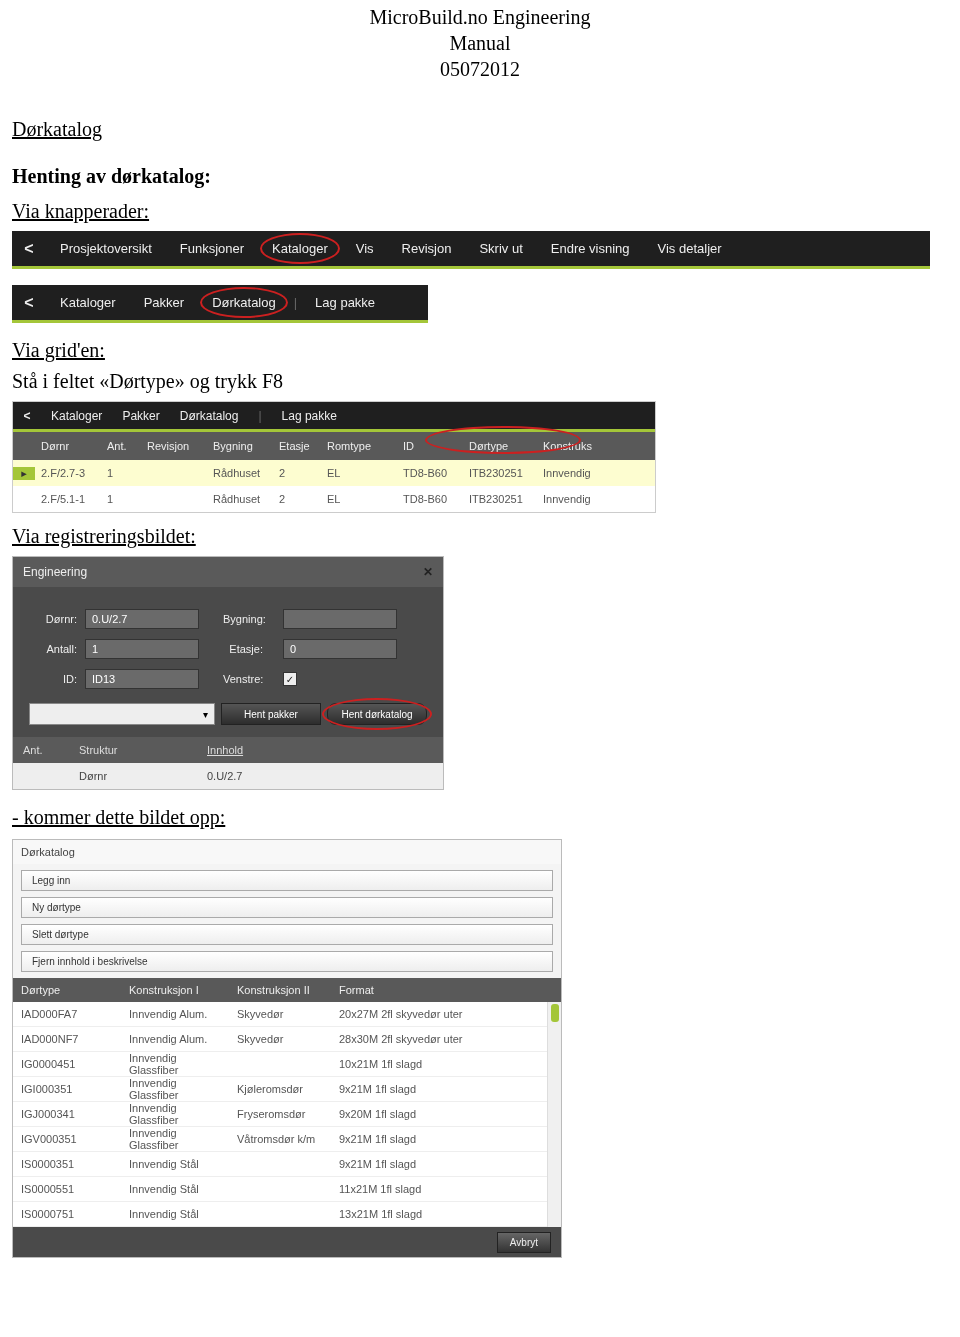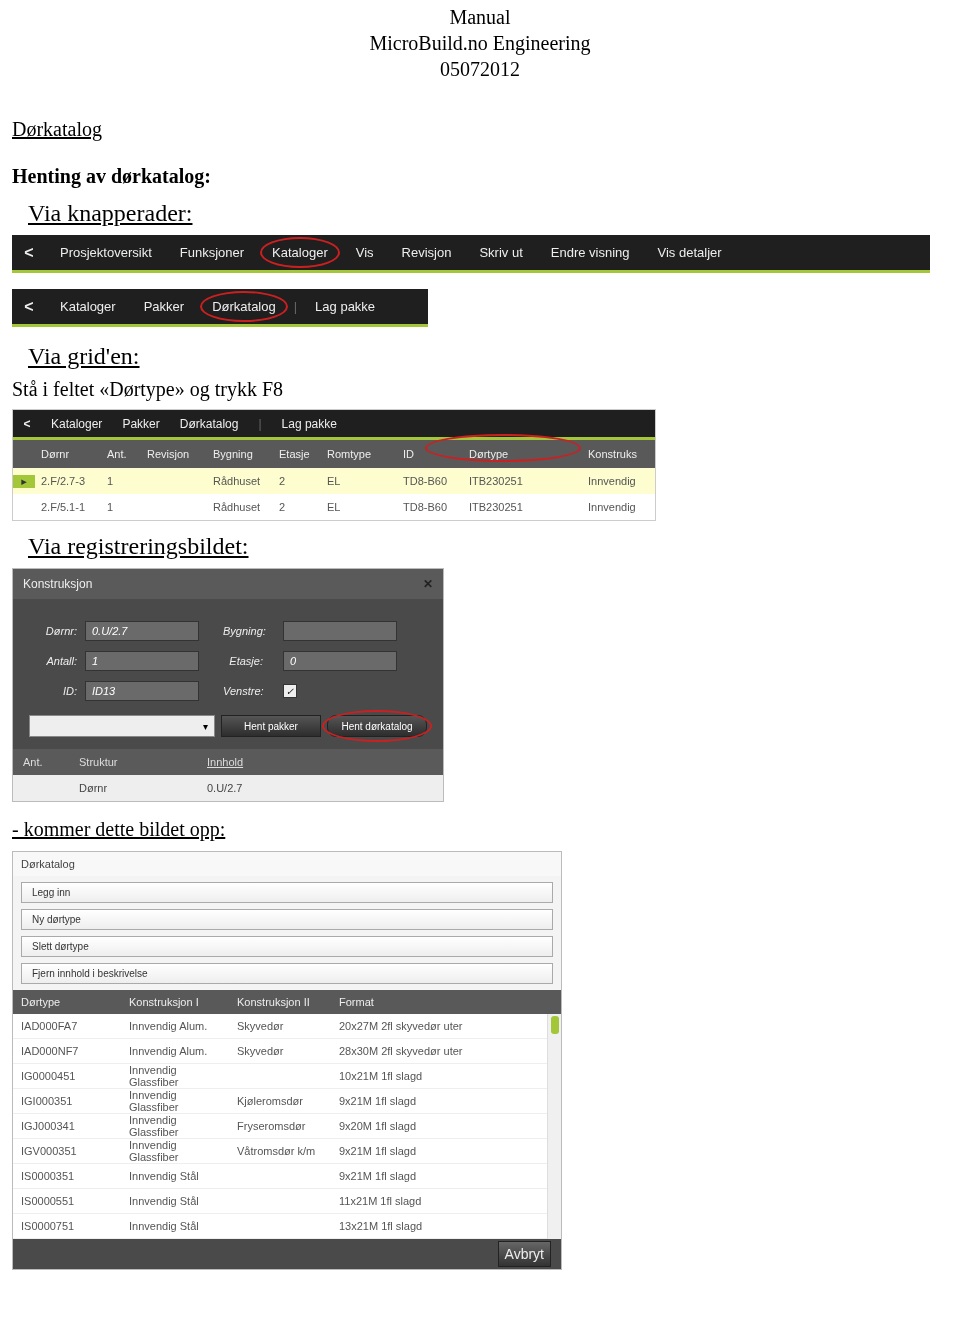--- a/index.html
+++ b/index.html
@@ -2,21 +2,21 @@
 <html><head>
 <meta charset="utf-8">
 <style>
   * { margin: 0; padding: 0; box-sizing: border-box; }
   body { font-family: 'Times New Roman', serif; background: #fff; color: #000; width: 960px; }
   .page { padding: 0; }
   .doc-header { text-align: center; padding: 4px 0 12px; font-size: 20px; }
   .doc-header div { line-height: 1.3; }
   .section-title { font-size: 20px; text-decoration: underline; margin: 24px 0 12px 12px; }
   .bold { font-weight: bold; }
-  .sub-head { font-size: 24px; margin: 12px 0 8px 28px; text-decoration: underline; }
+  .sub-head { font-size: 20px; margin: 12px 0 8px 12px; text-decoration: underline; }
   .bodytext { font-size: 20px; margin: 0 0 8px 12px; }
 
   
   .toolbar { background: #1f1f1f; color: #eee; font-family: Verdana, sans-serif; font-size: 13px; display: flex; align-items: center; height: 38px; border-bottom: 3px solid #a4c639; margin: 8px 0 16px 12px; }
   .toolbar.t1 { width: 918px; }
   .toolbar.t2 { width: 416px; }
   .toolbar .chev { width: 34px; text-align: center; font-weight: bold; font-size: 16px; }
   .toolbar .item { padding: 0 14px; position: relative; }
   .circle-red { position: absolute; border: 2px solid #cc2020; border-radius: 50%; top: -8px; left: 2px; right: 2px; bottom: -8px; pointer-events: none; }
   .toolbar .divider { color: #666; padding: 0 4px; }
@@ -25,30 +25,30 @@
   .grid-wrap { margin: 4px 0 12px 12px; width: 644px; border: 1px solid #ccc; font-family: Verdana, sans-serif; }
   .grid-toolbar { background: #1f1f1f; color: #eee; font-size: 12px; height: 30px; display: flex; align-items: center; border-bottom: 3px solid #a4c639; }
   .grid-toolbar .chev { width: 28px; text-align: center; font-weight: bold; }
   .grid-toolbar .itm { padding: 0 10px; font-size: 12px; }
   .grid-head { background: #595959; color: #eee; display: flex; font-size: 11px; height: 28px; align-items: center; }
   .grid-head div, .grid-row div { padding: 0 6px; }
   .grid-row { display: flex; font-size: 11px; height: 26px; align-items: center; color: #555; }
   .grid-row.sel { background: #fdfdd0; }
   .cellw-0 { width: 22px; } .cellw-1 { width: 66px; } .cellw-2 { width: 40px; }
   .cellw-3 { width: 66px; } .cellw-4 { width: 66px; } .cellw-5 { width: 48px; }
-  .cellw-6 { width: 76px; } .cellw-7 { width: 66px; position: relative; } .cellw-8 { width: 74px; position: relative; } .cellw-9 { width: 70px; margin-left: 45px; }
+  .cellw-6 { width: 76px; } .cellw-7 { width: 66px; position: relative; } .cellw-8 { width: 74px; position: relative; } .cellw-9 { width: 70px; }
   .cell-circle { position: absolute; border: 2px solid #cc2020; border-radius: 50%; top: -14px; bottom: -2px; left: -38px; right: -44px; pointer-events: none; }
   .grid-row .marker { background: #a4c639; color: #333; display: flex; align-items: center; justify-content: center; }
 
   
   .reg-wrap { width: 432px; margin: 8px 0 16px 12px; border: 1px solid #bbb; font-family: Verdana, sans-serif; }
   .reg-title { background: #5a5a5a; color: #eee; font-size: 12px; padding: 8px 10px; display: flex; justify-content: space-between; align-items: center; }
   .reg-title .x { font-weight: bold; color: #222; cursor: pointer; }
   .reg-body { background: #4a4a4a; padding: 22px 16px 12px; }
-  .reg-row { display: flex; align-items: center; margin-bottom: 10px; font-style: italic; }
+  .reg-row { display: flex; align-items: center; margin-bottom: 10px; }
   .reg-lab { width: 56px; text-align: right; color: #eee; font-size: 11px; padding-right: 8px; }
   .reg-inp { background: #6a6a6a; color: #fff; font-size: 11px; height: 20px; border: 1px solid #333; padding: 0 6px; display: flex; align-items: center; }
   .reg-inp.w1 { width: 114px; }
   .reg-lab2 { width: 60px; text-align: right; color: #eee; font-size: 11px; padding-right: 20px; margin-left: 24px; }
   .reg-chk { width: 14px; height: 14px; background: #eee; border: 1px solid #333; display: inline-flex; align-items: center; justify-content: center; font-size: 10px; color: #222; }
   .reg-btnrow { display: flex; gap: 6px; margin-top: 14px; }
   .reg-dd { flex: 0 0 186px; height: 22px; background: #eee; border: 1px solid #888; display: flex; align-items: center; justify-content: flex-end; padding-right: 6px; font-size: 10px; }
   .reg-btn { height: 22px; background: linear-gradient(#555,#2d2d2d); color: #fff; font-size: 10px; display: flex; align-items: center; justify-content: center; border: 1px solid #222; position: relative; text-align: right; }
   .reg-btn.b1 { width: 108px; }
   .reg-btn.b2 { width: 108px; border-radius: 9px; }
@@ -65,30 +65,30 @@
   .cat-btnrow { display: flex; gap: 6px; padding: 6px 8px; background: #f4f4f4; flex-direction: column; }
   .cat-btn { border: 1px solid #aaa; background: linear-gradient(#fff,#eee); padding: 4px 10px; font-size: 10px; color: #333; }
   .cat-head { background: #595959; color: #eee; display: flex; height: 24px; align-items: center; }
   .cat-head div, .cat-row div { padding: 0 8px; }
   .cw0 { width: 108px; } .cw1 { width: 108px; } .cw2 { width: 102px; } .cw3 { width: 180px; }
   .cat-body { position: relative; }
   .cat-row { display: flex; height: 25px; align-items: center; color: #555; border-bottom: 1px solid #eee; }
   .cat-scroll { position: absolute; right: 0; top: 0; bottom: 0; width: 14px; background: #f0f0f0; border-left: 1px solid #ddd; }
   .cat-thumb { position: absolute; top: 2px; right: 2px; width: 8px; height: 18px; background: #a4c639; border-radius: 3px; }
   .cat-footer { background: #4a4a4a; height: 30px; display: flex; align-items: center; justify-content: flex-end; padding: 0 10px; }
-  .cat-fbtn { background: linear-gradient(#666,#333); color: #eee; font-size: 14px; padding: 4px 6px; border: 1px solid #222; }
+  .cat-fbtn { background: linear-gradient(#666,#333); color: #eee; font-size: 10px; padding: 4px 12px; border: 1px solid #222; }
 </style>
 </head>
 <body>
 
 <div class="page">
 
   <div class="doc-header">
+    <div>MicroBuild.no Engineering</div>
     <div>Manual</div>
-    <div>MicroBuild.no Engineering</div>
     <div>05072012</div>
   </div>
 
   <div class="section-title">Dørkatalog</div>
   <div class="section-title bold" style="text-decoration:none;">Henting av dørkatalog:</div>
   <div class="sub-head">Via knapperader:</div>
 
   <div class="toolbar t1">
     <div class="chev">&lt;</div>
     <div class="item">Prosjektoversikt</div>
@@ -157,21 +157,21 @@
       <div class="cellw-7">TD8-B60</div>
       <div class="cellw-8">ITB230251</div>
       <div class="cellw-9">Innvendig</div>
     </div>
   </div>
 
   <div class="sub-head">Via registreringsbildet:</div>
 
   <div class="reg-wrap">
     <div class="reg-title">
-      <span>Konstruksjon</span>
+      <span>Engineering</span>
       <span class="x">✕</span>
     </div>
     <div class="reg-body">
       <div class="reg-row">
         <div class="reg-lab">Dørnr:</div>
         <div class="reg-inp w1">0.U/2.7</div>
         <div class="reg-lab2">Bygning:</div>
         <div class="reg-inp w1"></div>
       </div>
       <div class="reg-row">

